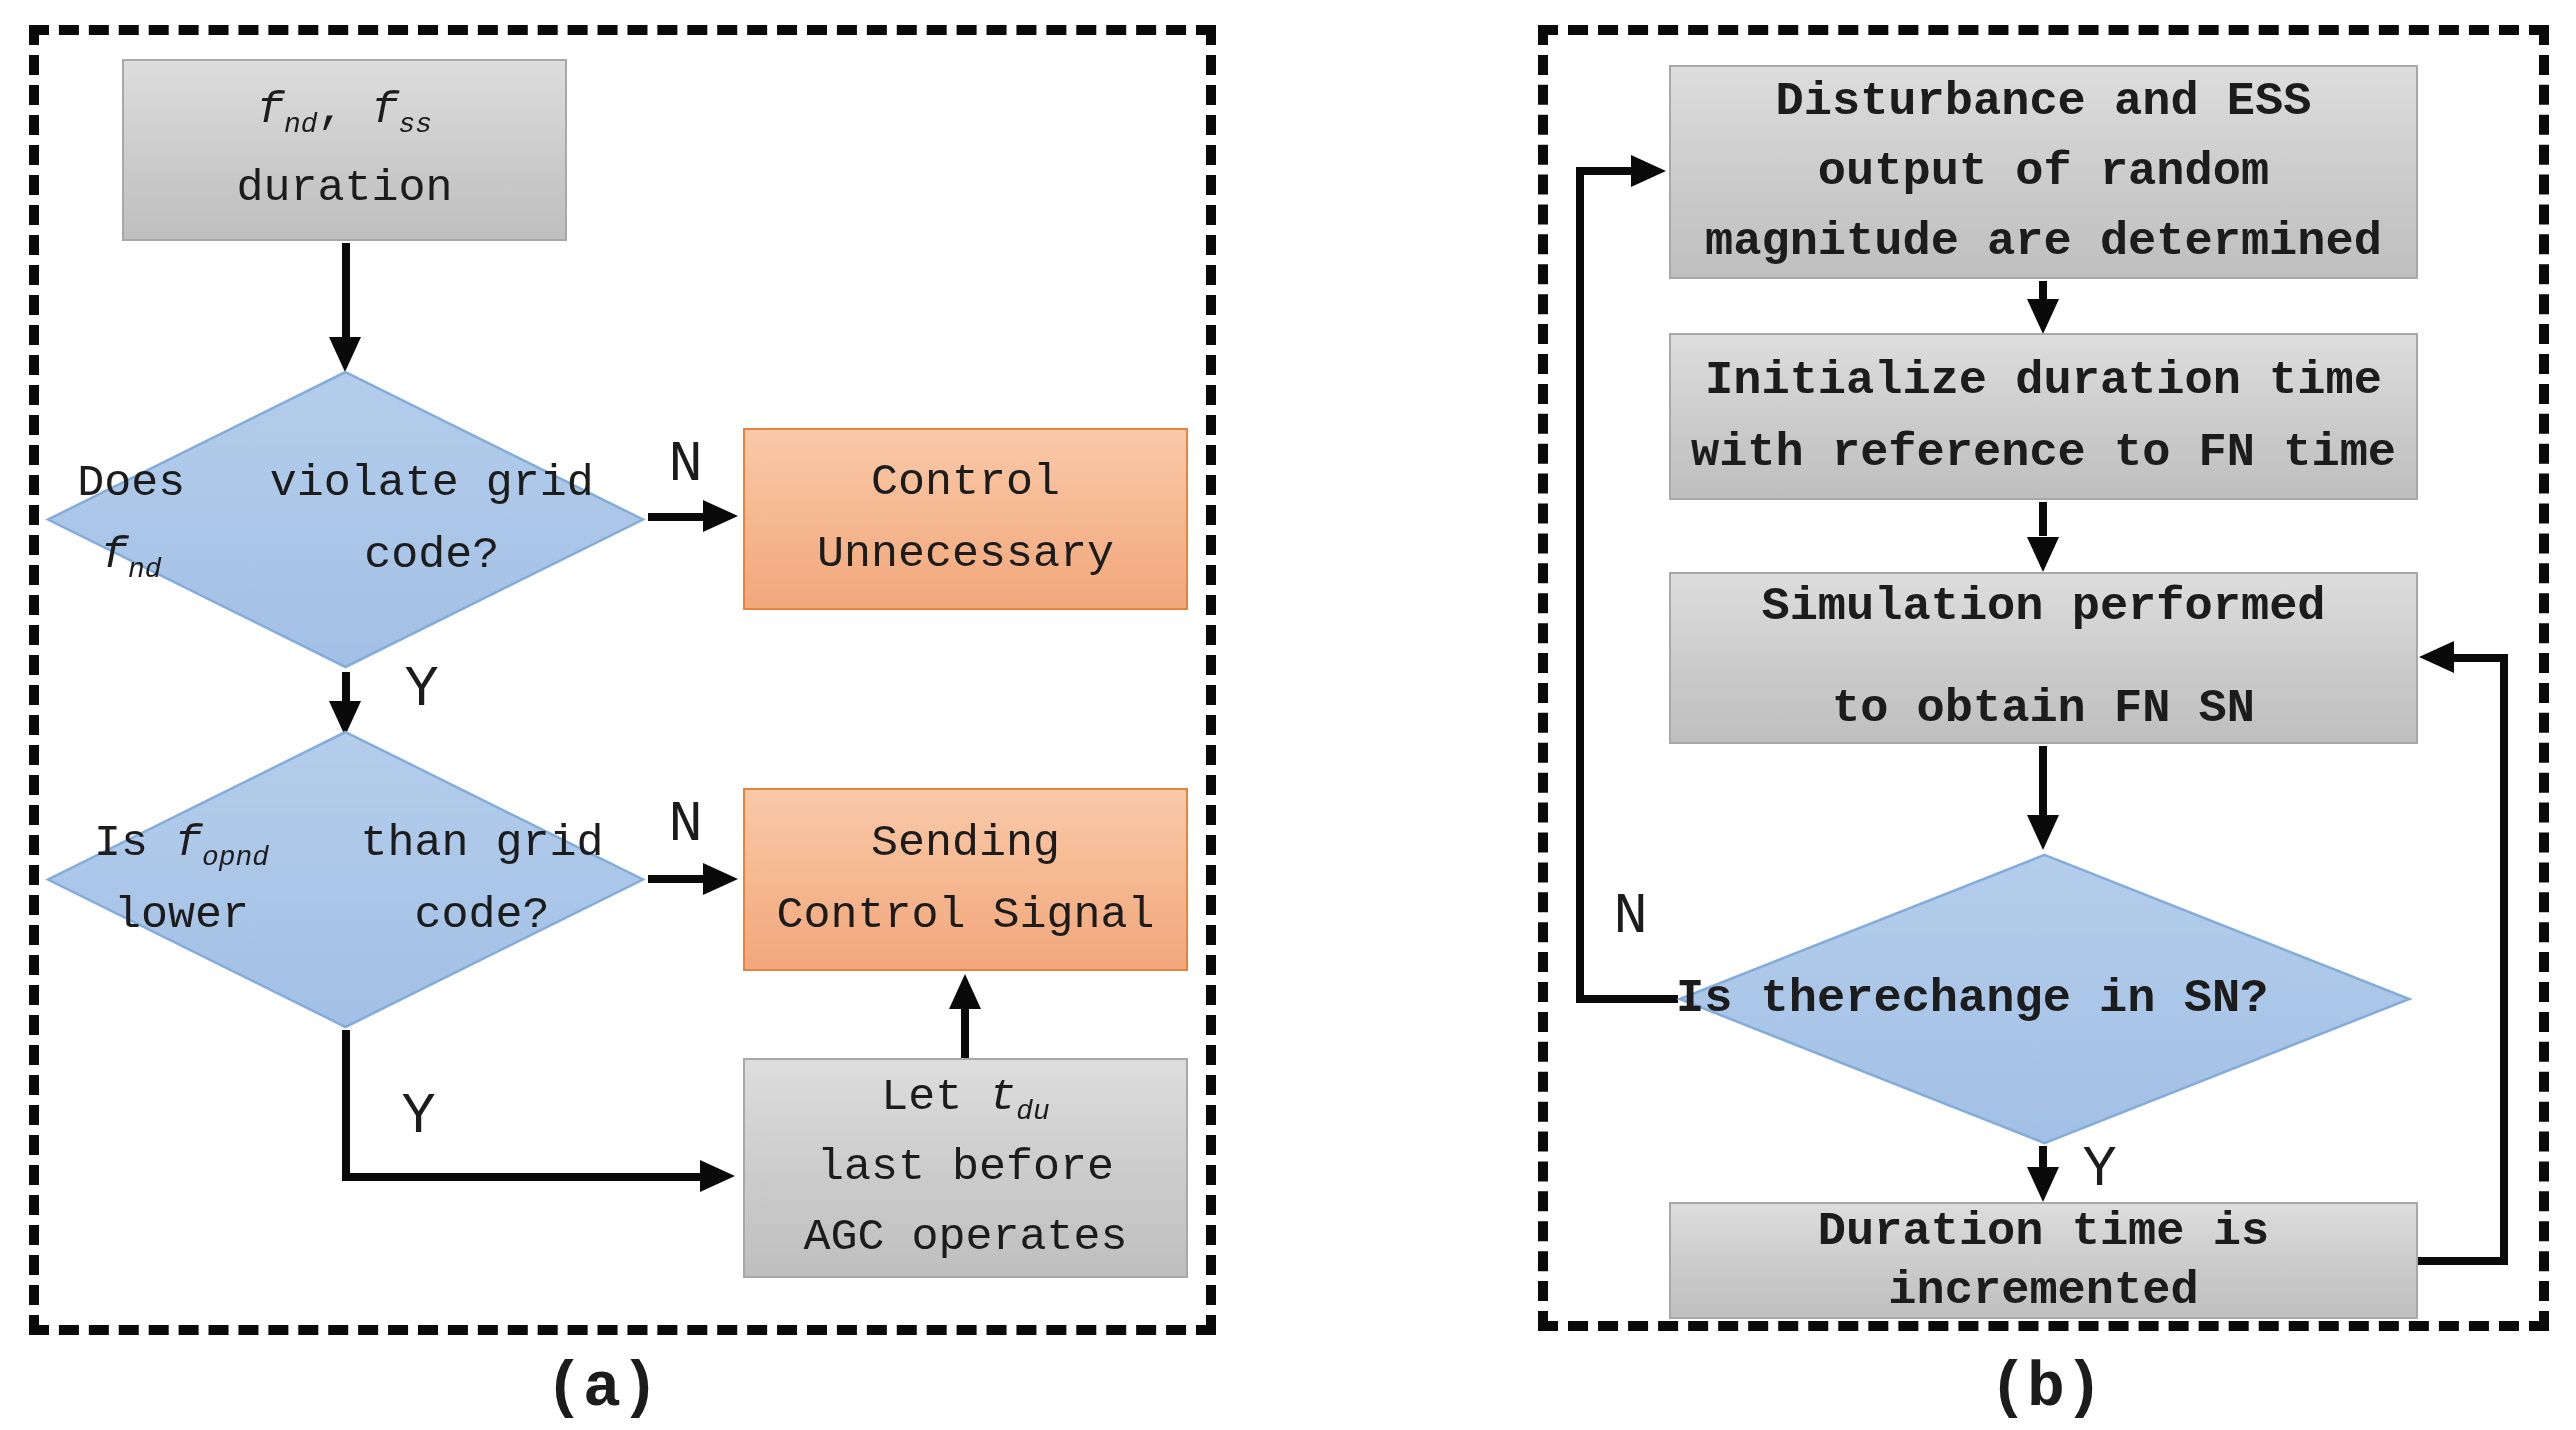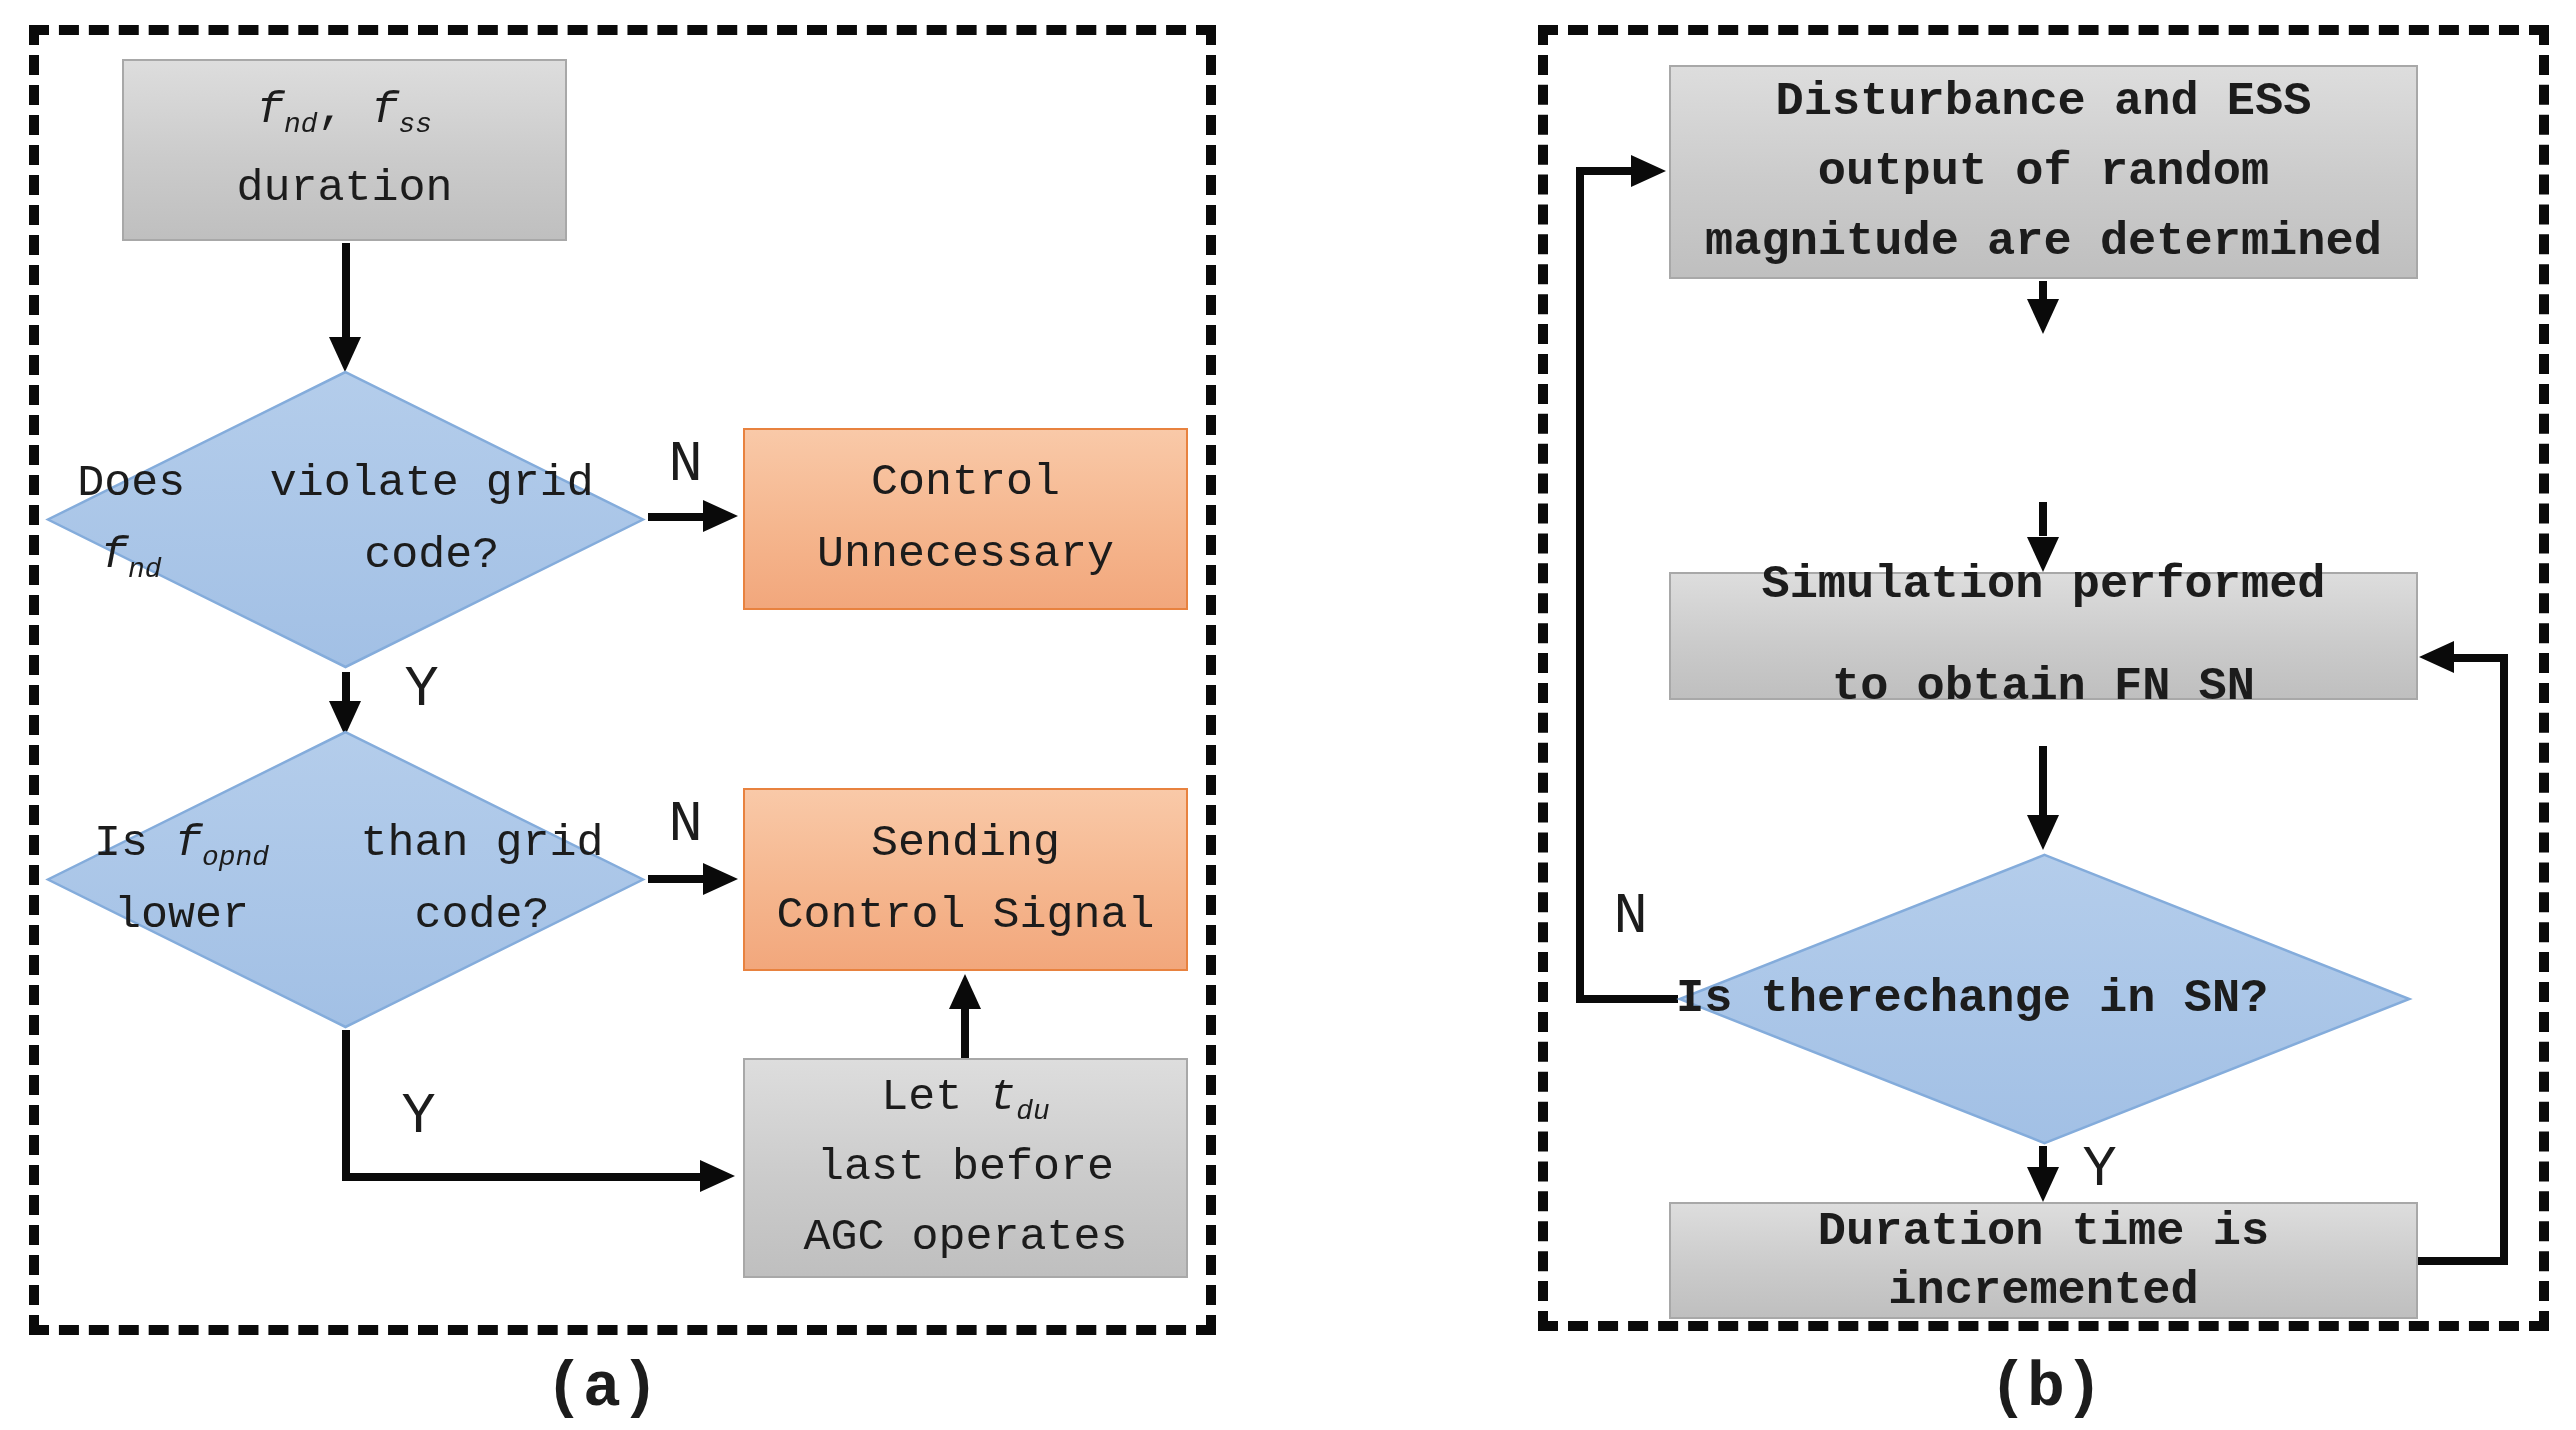--- a/index.html
+++ b/index.html
@@ -122,25 +122,29 @@
 
   <div class="ln" style="left:1576px;top:167px;width:57px;height:7.8px;"></div>
   <div class="head head-right" style="left:1631px;top:155px;"></div>
   <div class="ln" style="left:1576px;top:167px;width:7.8px;height:835px;"></div>
   <div class="ln" style="left:1576px;top:995px;width:102px;height:7.8px;"></div>
   <div class="edge-label" style="left:1596px;top:889px;width:69px;">N</div>
 
   <div class="ln" style="left:2039px;top:281px;width:7.8px;height:19.6px;"></div>
   <div class="head head-down" style="left:2027px;top:299px;"></div>
 
+  <div class="node process fsB" style="left:1669px;top:333px;width:749px;height:167px;line-height:72px;">
+    <div>Initialize duration time</div>
+    <div>with reference to FN time</div>
+  </div>
 
   <div class="ln" style="left:2039px;top:502px;width:7.8px;height:34px;"></div>
   <div class="head head-down" style="left:2027px;top:537px;"></div>
 
-  <div class="node process fsB" style="left:1669px;top:572px;width:749px;height:128px;line-height:74px;gap:28px;">
+  <div class="node process fsB" style="left:1669px;top:572px;width:749px;height:172px;line-height:74px;gap:28px;">
     <div>Simulation performed</div>
     <div>to obtain FN SN</div>
   </div>
 
   <div class="ln" style="left:2039px;top:746px;width:7.8px;height:69px;"></div>
   <div class="head head-down" style="left:2027px;top:815px;"></div>
 
   <div class="diamond" style="left:1676px;top:852px;width:737px;height:294px;">
     <svg viewBox="0 0 200 100" preserveAspectRatio="none">
       <defs>

